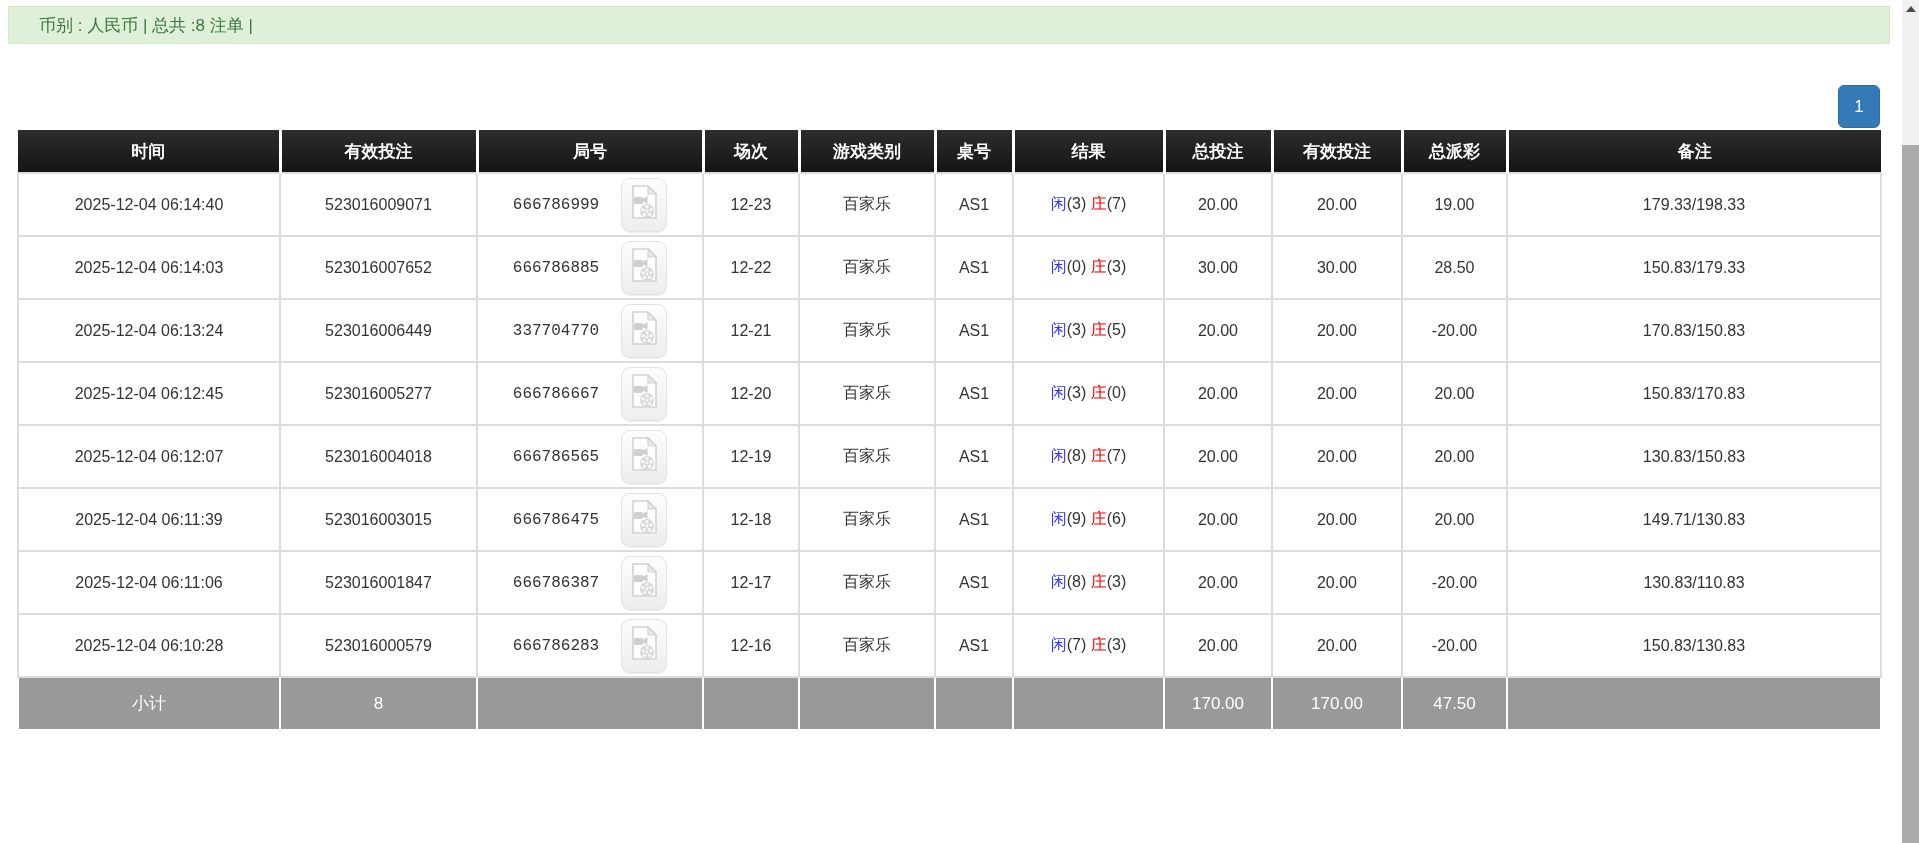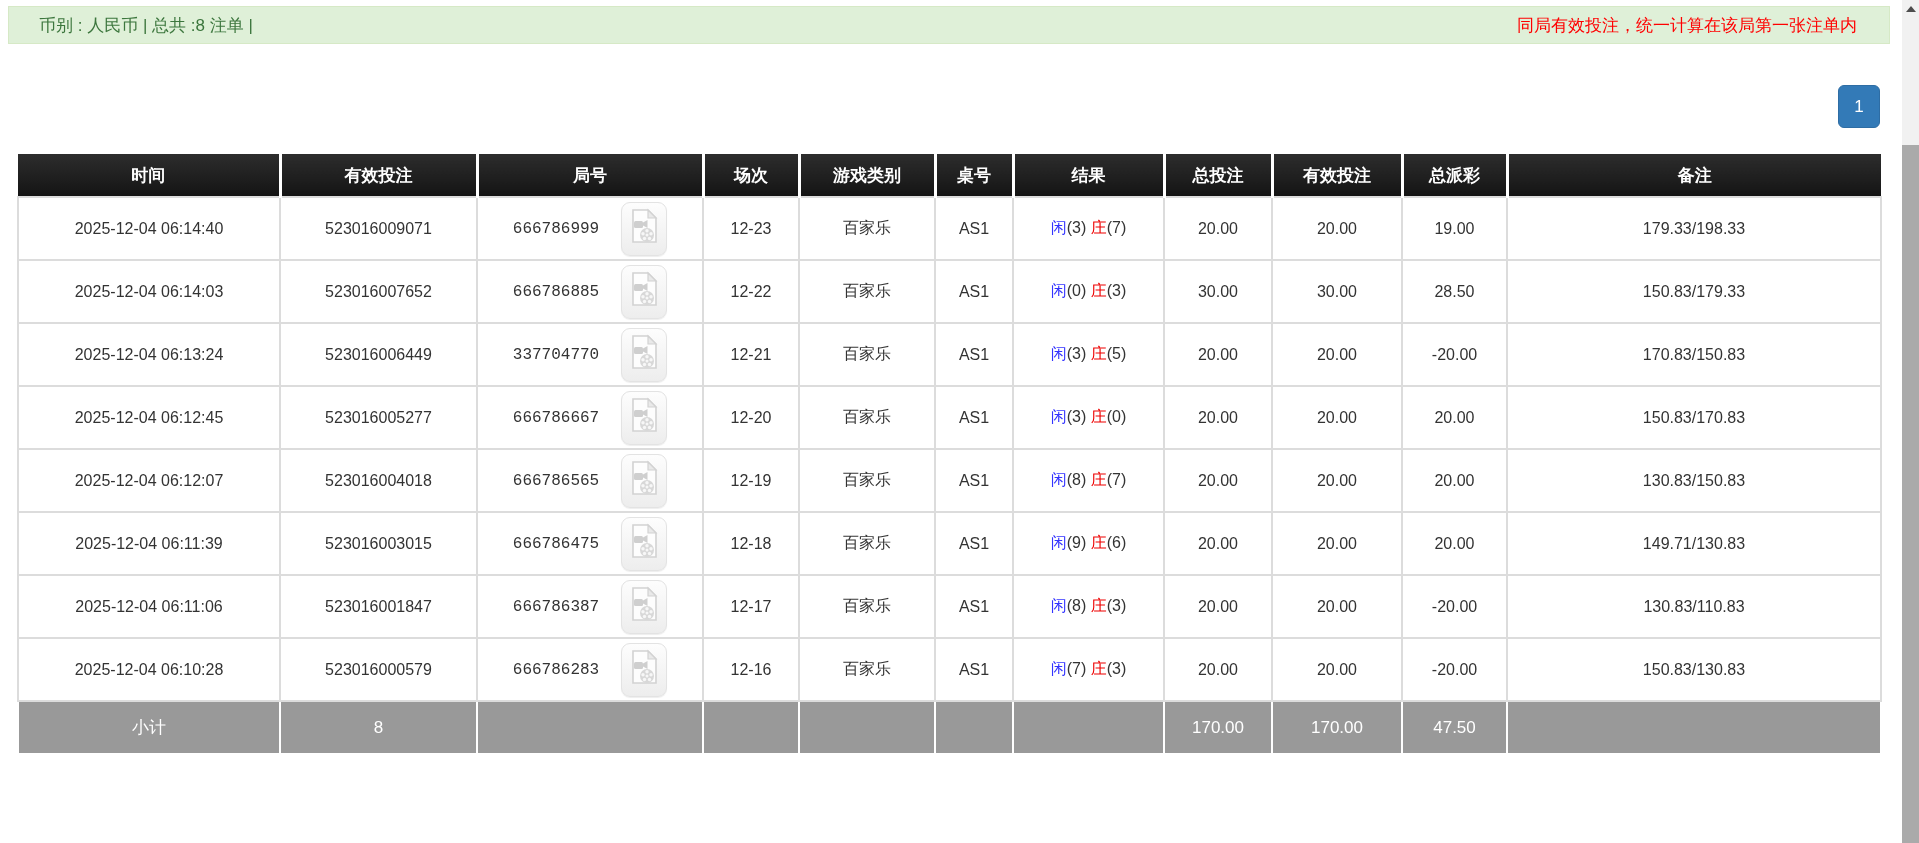--- a/index.html
+++ b/index.html
@@ -19,21 +19,21 @@
   .alert-left { color:#3c763d; }
   .alert-right { color:#ff0000; }
   
   .pager-btn {
     position:absolute; left:1838px; top:85px; width:42px; height:43px;
     background:#337ab7; border:1px solid #2e6da4; border-radius:6px;
     color:#fff; font-size:17px; display:flex; align-items:center; justify-content:center;
     cursor:pointer;
   }
   
-  .table-wrap { position:absolute; left:17px; top:154px; width:1762px; }
+  .table-wrap { position:absolute; left:17px; top:130px; width:1762px; }
   table { width:100%; border-collapse:collapse; table-layout:fixed; text-align:center; }
   thead th {
     background:linear-gradient(#2d2d2d,#141414); color:#fff;
     font-weight:bold; font-size:17px; height:43px;
     border-left:3px solid #fff; padding:0;
   }
   thead th:first-child { border-left:none; }
   tbody tr.data td {
     background:#fff; border:2px solid #dcdcdc;
     height:63px; font-size:16px; color:#333; padding:0 4px;
@@ -70,21 +70,20 @@
   .scroll-thumb {
     position:absolute; top:145px; bottom:0; left:0; width:17px;
     background:#aaaaaa; cursor:grab;
   }
 </style>
 </head>
 <body>
 
 <div class="alert-bar">
   <span class="alert-left">币别 : 人民币 | 总共 :8 注单 |</span>
-  <span class="alert-right">同局有效投注，统一计算在该局第一张注单内</span>
 </div>
 
 <div class="pager-btn">1</div>
 
 <div class="table-wrap">
 <table>
   <colgroup>
     <col style="width:262px">
         <col style="width:197px">
         <col style="width:226px">

